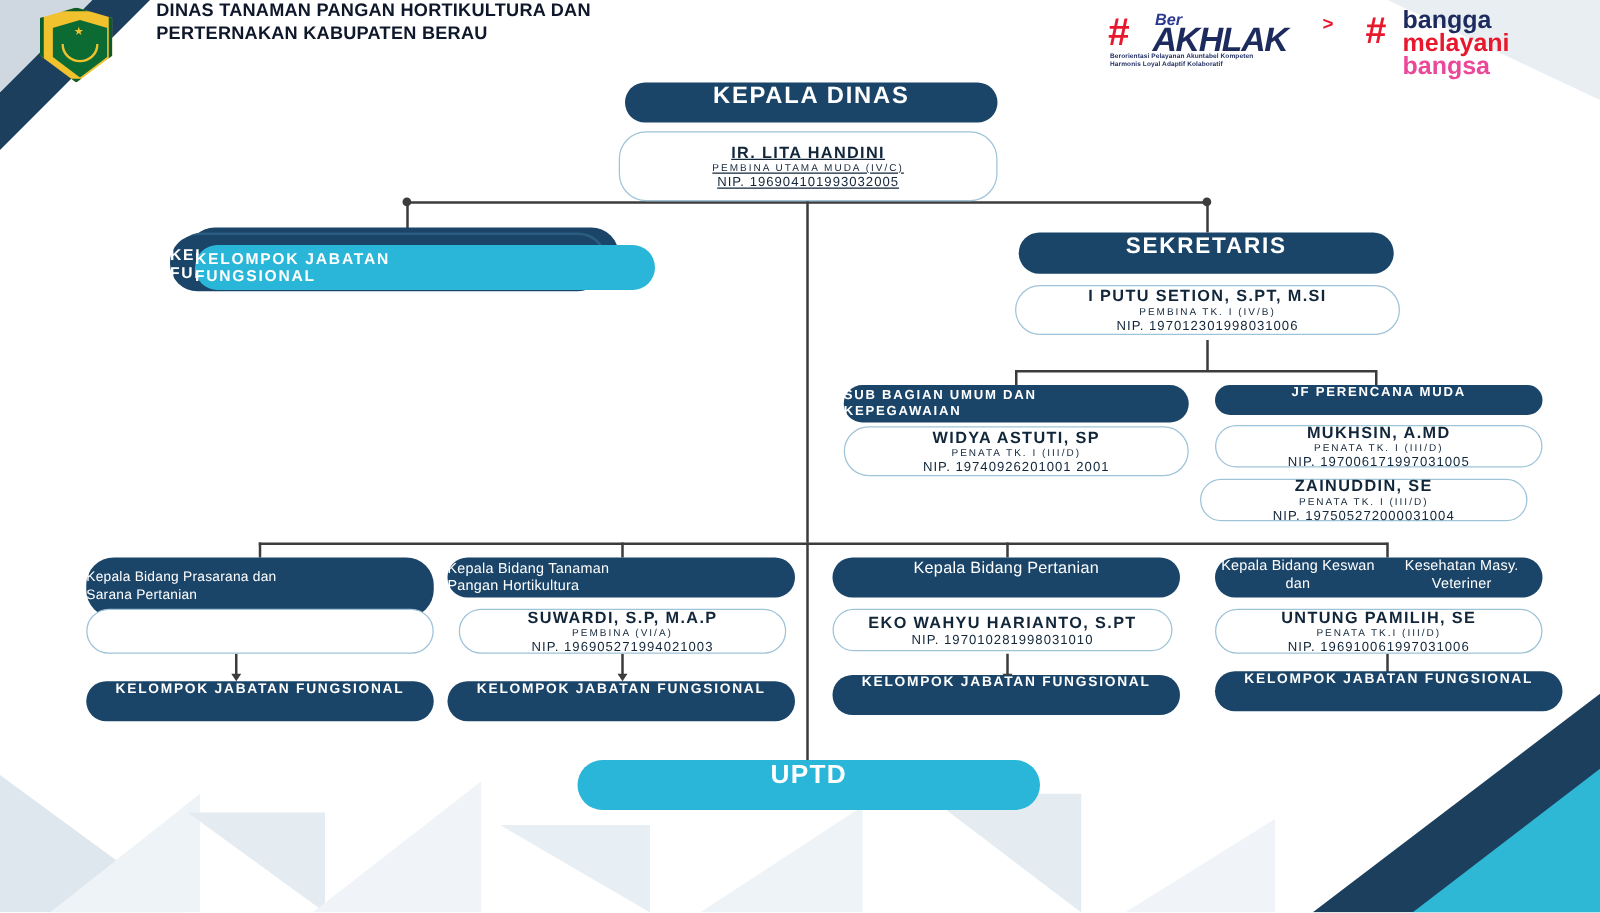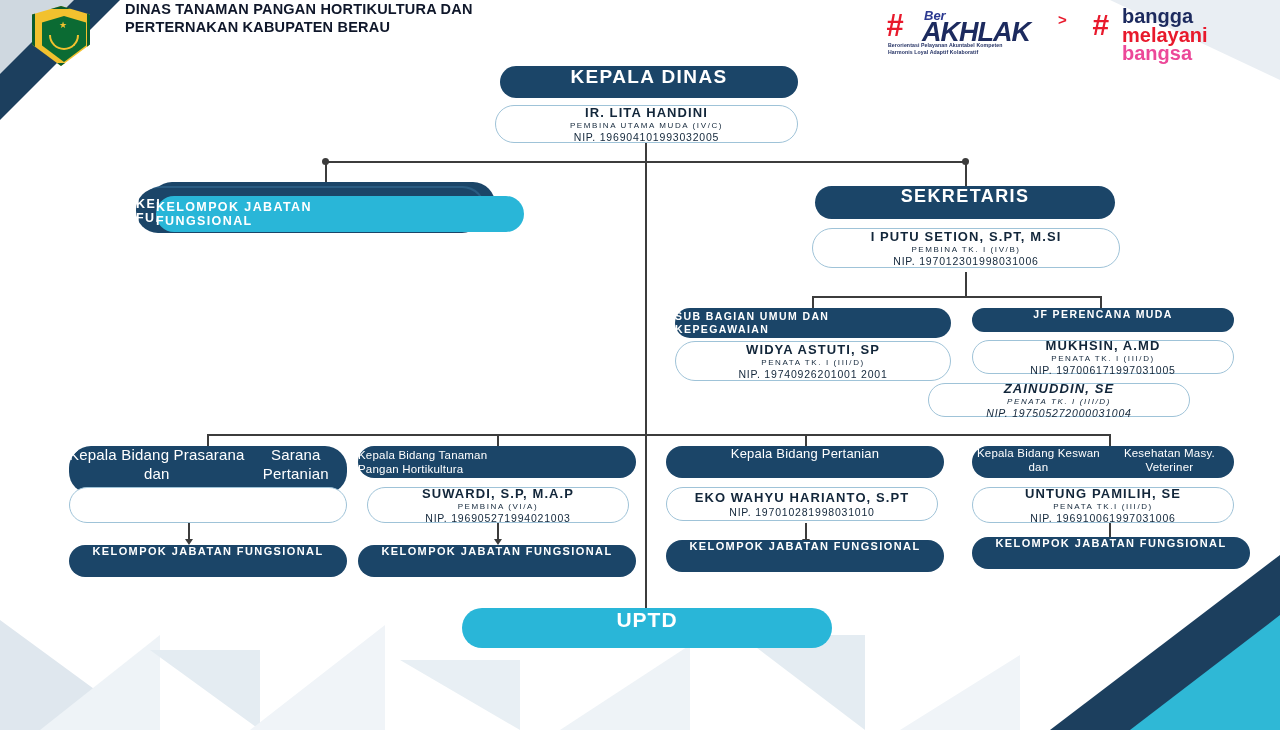--- a/index.html
+++ b/index.html
@@ -205,21 +205,21 @@
 <div class="line v" style="left:805px; top:523px; height:18px;"></div>
 <div class="arrow-down" style="left:802px; top:539px;"></div>
 <div class="line v" style="left:1109px; top:523px; height:18px;"></div>
 <div class="arrow-down" style="left:1106px; top:539px;"></div>
 
 <div class="line v" style="left:645px; top:434px; height:174px;"></div>
 
 <div class="node title-box" style="left:500px; top:66px; width:298px; height:32px; font-size:19px;">
   <span>KEPALA DINAS</span>
 </div>
-<div class="node name-box" style="left:495px; top:105px; width:303px; height:38px;">
+<div class="node name-box" style="left:495px; top:105px; width:303px; height:56px;text-decoration:underline;">
   <span class="nm">IR. LITA HANDINI</span>
   <span class="rk">PEMBINA UTAMA MUDA (IV/C)</span>
   <span class="ni">NIP. 196904101993032005</span>
 </div>
 
 <div class="kjf-shadow" style="left:150px; top:182px; width:345px; height:45px;"></div>
 <div class="kjf-shadow" style="left:140px; top:186px; width:345px; height:45px; background:#2a5c82;"></div>
 <div class="node title-box" style="left:136px; top:188px; width:348px; height:45px; font-size:12.5px; flex-direction:column;">
   <span>KELOMPOK JABATAN</span>
   <span>FUNGSIONAL</span>
@@ -249,27 +249,27 @@
 </div>
 
 <div class="node title-box" style="left:972px; top:308px; width:262px; height:24px; font-size:10.5px;">
   <span>JF PERENCANA MUDA</span>
 </div>
 <div class="node name-box" style="left:972px; top:340px; width:262px; height:34px;">
   <span class="nm">MUKHSIN, A.MD</span>
   <span class="rk">PENATA TK. I (III/D)</span>
   <span class="ni">NIP. 197006171997031005</span>
 </div>
-<div class="node name-box" style="left:928px; top:383px; width:262px; height:34px;font-style:italic;">
+<div class="node name-box" style="left:960px; top:383px; width:262px; height:34px;">
   <span class="nm">ZAINUDDIN, SE</span>
   <span class="rk">PENATA TK. I (III/D)</span>
   <span class="ni">NIP. 197505272000031004</span>
 </div>
 
-<div class="node title-box plain" style="left:69px; top:446px; width:278px; height:48px; font-size:15px; flex-direction:row; line-height:1.25;">
+<div class="node title-box plain" style="left:69px; top:446px; width:278px; height:48px; font-size:11px; flex-direction:column; line-height:1.25;">
   <span>Kepala Bidang Prasarana dan</span>
   <span>Sarana Pertanian</span>
 </div>
 <div class="node name-box" style="left:69px; top:487px; width:278px; height:36px;">
   <span class="nm"></span>
   <span class="rk"></span>
   <span class="ni"></span>
 </div>
 <div class="node title-box" style="left:69px; top:545px; width:278px; height:32px; font-size:11px;">
   <span>KELOMPOK JABATAN FUNGSIONAL</span>

